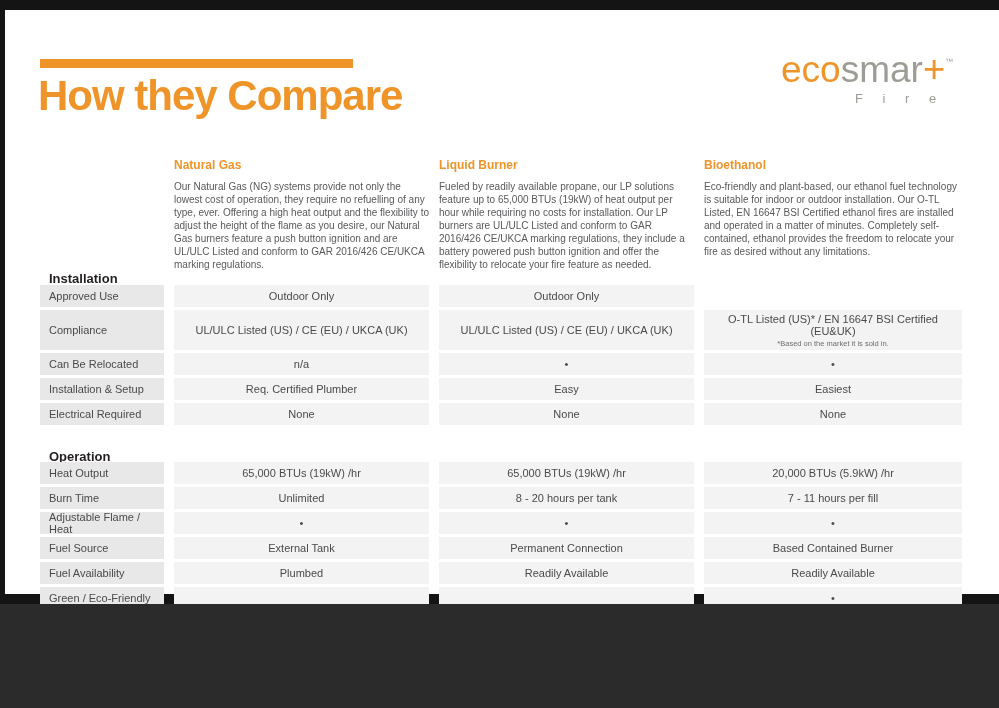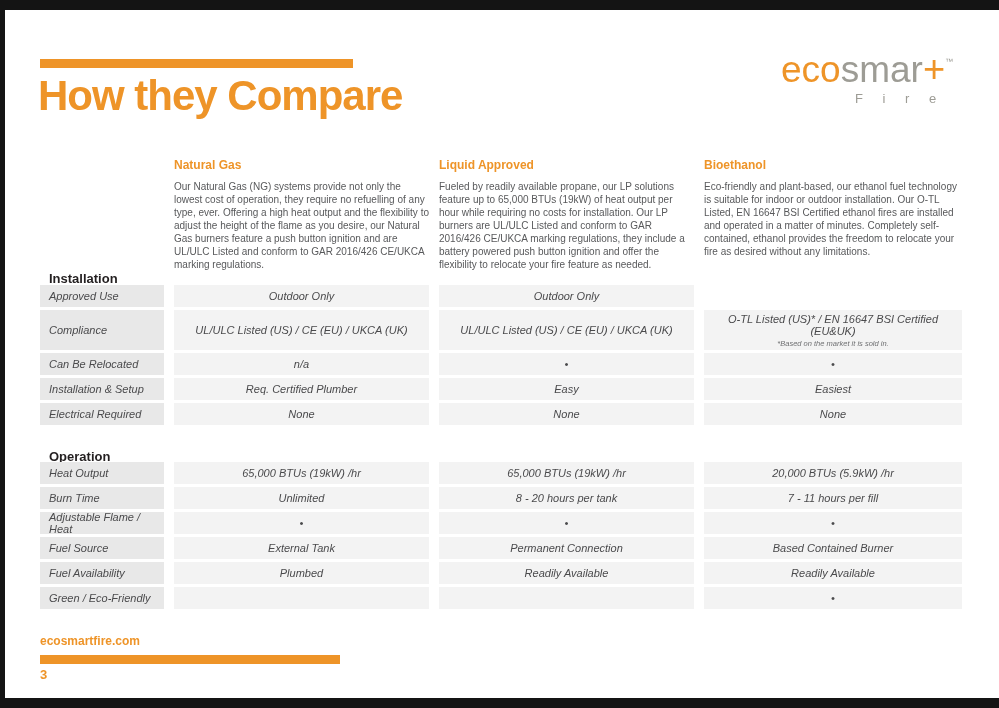--- a/index.html
+++ b/index.html
@@ -1,17 +1,17 @@
 <!DOCTYPE html>
 <html><head>
 <meta charset="utf-8">
 <style>
   html,body{margin:0;padding:0;background:#2b2b2b;}
   .page{
-    position:relative;width:999px;height:708px;background:#ffffff;
+    position:relative;width:999px;height:604px;background:#ffffff;
     font-family:"Liberation Sans","DejaVu Sans",sans-serif;overflow:hidden;
   }
   
   .bar-top{position:absolute;left:0;top:0;width:999px;height:10px;background:#141414;}
   .bar-bottom{position:absolute;left:0;bottom:0;width:999px;height:10px;background:#141414;}
   .bar-left{position:absolute;left:0;top:0;width:5px;height:708px;background:#141414;}
 
   
   .title-rule{position:absolute;left:40px;top:59px;width:313px;height:9px;background:#EE9428;}
   .page-title{
@@ -29,21 +29,21 @@
   .col{position:absolute;top:158px;width:255px;}
   .col-ng{left:174px;} .col-lp{left:439px;} .col-bio{left:704px;width:258px;}
   .col h3{margin:0 0 8px 0;font-size:12px;color:#EE9428;}
   .col p{margin:0;font-size:10px;line-height:13px;color:#58595B;}
 
   
   .section-title{position:absolute;left:41px;margin:8px;font-size:13px;font-weight:bold;color:#231F20;}
   .st-install{top:263px;} .st-operation{top:441px;}
 
   
-  .ctable{position:absolute;left:40px;width:922px;font-style:italic;}
+  .ctable{position:absolute;left:40px;width:922px;}
   .t-install{top:285px;} .t-operation{top:462px;}
   .trow{display:grid;grid-template-columns:124px 255px 255px 258px;column-gap:10px;margin-bottom:3px;}
   .tlabel{
     background:#E8E8E8;height:22px;display:flex;align-items:center;
     padding-left:9px;font-size:11px;color:#4A4A4C;box-sizing:border-box;
   }
   .tcell{
     background:#F3F3F3;height:22px;display:flex;flex-direction:column;
     align-items:center;justify-content:center;font-size:11px;color:#4A4A4C;text-align:center;
   }
@@ -69,21 +69,21 @@
   <div class="logo">
     <div class="logo-text"><span class="logo-eco">eco</span><span>smar</span><span class="logo-plus">+</span><span class="logo-tm">™</span></div>
     <div class="logo-fire">F i r e</div>
   </div>
 
   <div class="col col-ng">
     <h3>Natural Gas</h3>
     <p>Our Natural Gas (NG) systems provide not only the lowest cost of operation, they require no refuelling of any type, ever. Offering a high heat output and the flexibility to adjust the height of the flame as you desire, our Natural Gas burners feature a push button ignition and are UL/ULC Listed and conform to GAR 2016/426 CE/UKCA marking regulations.</p>
   </div>
   <div class="col col-lp">
-    <h3>Liquid Approved</h3>
+    <h3>Liquid Burner</h3>
     <p>Fueled by readily available propane, our LP solutions feature up to 65,000 BTUs (19kW) of heat output per hour while requiring no costs for installation. Our LP burners are UL/ULC Listed and conform to GAR 2016/426 CE/UKCA marking regulations, they include a battery powered push button ignition and offer the flexibility to relocate your fire feature as needed.</p>
   </div>
   <div class="col col-bio">
     <h3>Bioethanol</h3>
     <p>Eco-friendly and plant-based, our ethanol fuel technology is suitable for indoor or outdoor installation. Our O-TL Listed, EN 16647 BSI Certified ethanol fires are installed and operated in a matter of minutes. Completely self-contained, ethanol provides the freedom to relocate your fire as desired without any limitations.</p>
   </div>
 
   <h2 class="section-title st-install">Installation</h2>
   <div class="ctable t-install">
     <div class="trow">

